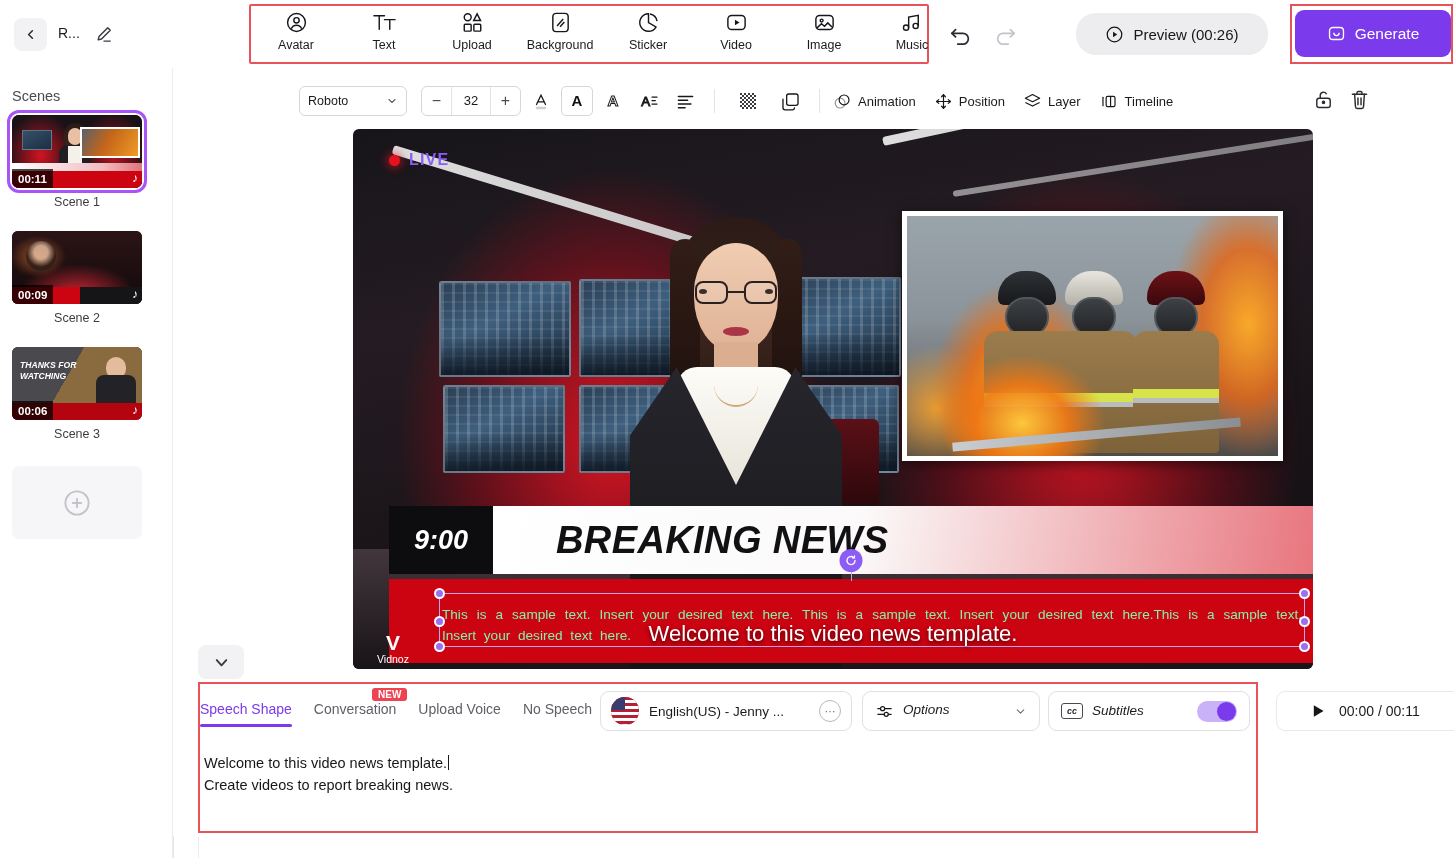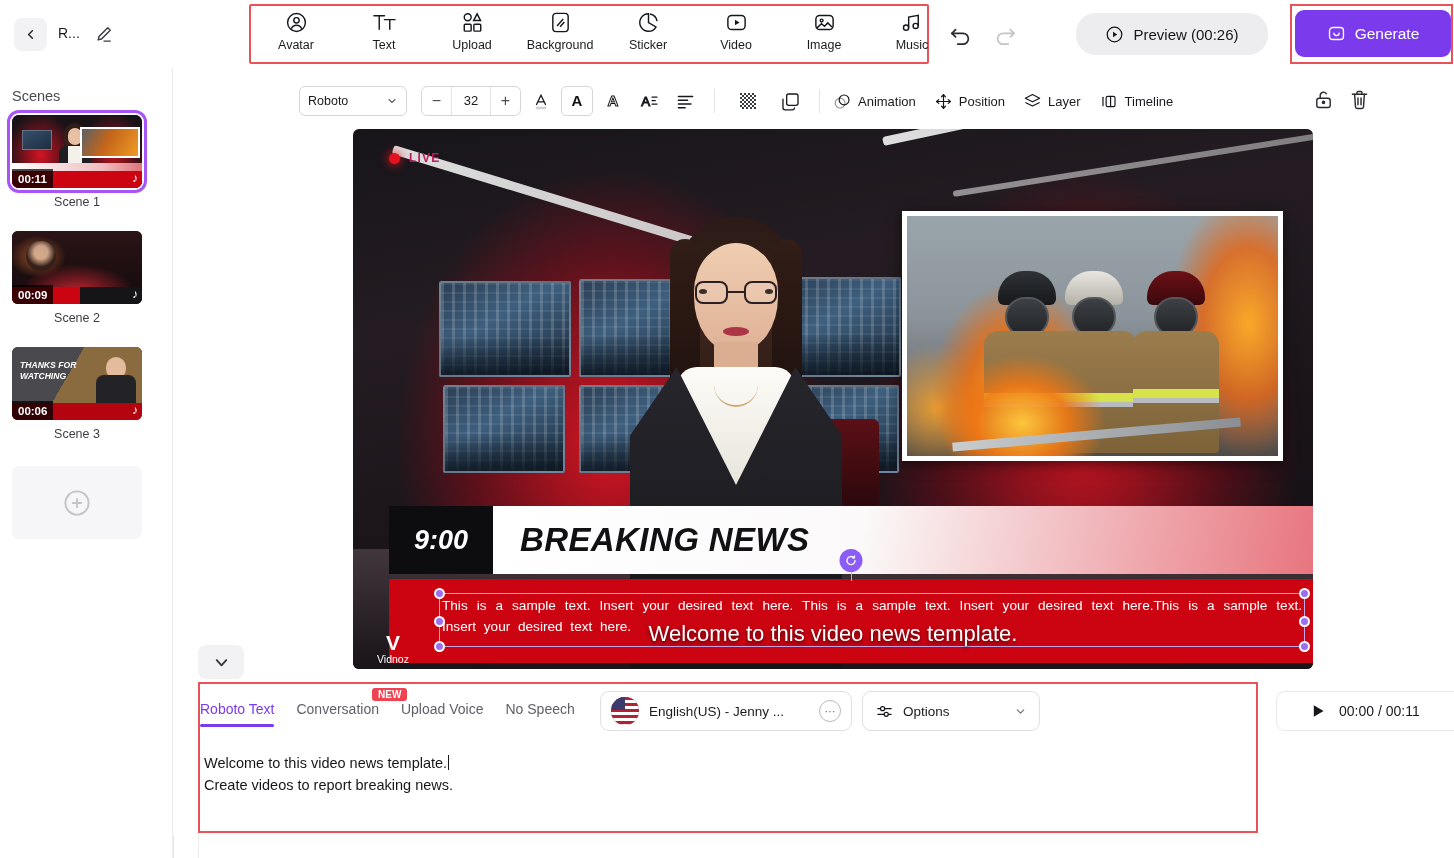--- a/index.html
+++ b/index.html
@@ -141,21 +141,21 @@
     position: absolute; left: 50%; transform: translateX(-50%); top: 158px; width: 118px; height: 130px;
     background: linear-gradient(180deg,#fdfcf8,#e6e2d8); border-radius: 20px 20px 0 0;
   }
   .p-jl, .p-jr { position:absolute; top:152px; width:106px; height:310px; background:linear-gradient(180deg,#26262c,#141418); }
   .p-jl { left:9px; border-radius:46px 0 0 0; clip-path: polygon(0 24%, 44% 2%, 100% 40%, 100% 100%, 0 100%); }
   .p-jr { right:9px; border-radius:0 46px 0 0; clip-path: polygon(0 40%, 56% 2%, 100% 24%, 100% 100%, 0 100%); }
   .p-neckl { position:absolute; top:176px; left:50%; transform:translateX(-50%); width:44px; height:22px; border-bottom:2px solid #cfa978; border-radius:0 0 26px 26px; }
 
   .live-tag { position: absolute; left: 36px; top: 22px; display: flex; align-items: center; gap: 9px; }
   .live-dot { width: 11px; height: 11px; border-radius: 50%; background: #e4121f; box-shadow: 0 0 9px 2px rgba(228,18,31,.65); }
-  .live-txt { color: #be185d; font-weight: bold; font-size: 12px; letter-spacing: 1.2px; }
+  .live-txt { color: #8b5cf6; font-weight: bold; font-size: 16px; letter-spacing: 1.2px; }
 
   .pip {
     position: absolute; left: 549px; top: 82px; width: 381px; height: 250px;
     border: 5px solid #fff; overflow: hidden; box-shadow: 0 3px 12px rgba(0,0,0,.55);
   }
   .pip-fire {
     position: absolute; inset: 0;
     background:
       radial-gradient(ellipse 120px 150px at 30% 72%, rgba(255,180,40,.98) 0%, rgba(236,110,18,.85) 40%, rgba(180,50,10,0) 72%),
       radial-gradient(ellipse 110px 180px at 92% 45%, rgba(255,170,35,.95) 0%, rgba(232,100,16,.8) 42%, rgba(180,50,10,0) 74%),
@@ -164,28 +164,28 @@
   }
   .ff { position: absolute; bottom: 2%; width: 92px; height: 180px; }
   .ff .helm { position: absolute; top: 0; left: 50%; transform: translateX(-50%); width: 58px; height: 34px; border-radius: 26px 26px 6px 6px; }
   .ff .mask { position: absolute; top: 26px; left: 50%; transform: translateX(-50%); width: 44px; height: 40px; border-radius: 20px; background: linear-gradient(180deg,#3d4044,#212326); border: 2px solid #53575c; }
   .ff .body { position: absolute; top: 60px; left: 50%; transform: translateX(-50%); width: 86px; height: 122px; border-radius: 14px 14px 4px 4px; background: linear-gradient(180deg,#9b7c4d,#7d6239); }
   .ff .band { position: absolute; left: 0; width: 100%; height: 9px; background: #d7e34a; box-shadow: 0 5px 0 #b9bcbe; }
 
   .lowerthird { position: absolute; left: 36px; bottom: 95px; width: 924px; height: 68px; display: flex; }
   .lt-time { width: 104px; background: #0d0d0f; color: #fff; font-size: 27px; font-weight: bold; font-style: italic; display: flex; align-items: center; justify-content: center; }
   .lt-main { flex: 1; background: linear-gradient(100deg,#ffffff 0%, #fbf9f9 45%, #f1b9bd 72%, #e8757e 100%); display: flex; align-items: center; padding-left: 27px; }
-  .lt-main span { font-size: 33px; font-weight: bold; font-style: italic; color: #111114; letter-spacing: 0.4px; }
+  .lt-main span { font-size: 38px; font-weight: bold; font-style: italic; color: #111114; letter-spacing: 0.4px; margin-left: 36px; }
 
   .redband { position: absolute; left: 36px; bottom: 6px; width: 924px; height: 84px; background: #cc0311; }
 
   .seltext {
     position: absolute; left: 50px; top: 14px; width: 866px; height: 54px;
-    border: 1px solid #c6a5e8; color: #ffffff; font-size: 13.6px; line-height: 21px; text-align: justify;
-    padding: 1px 2px; word-spacing: 4px;
+    border: 1px solid #c6a5e8; color: #86efac; font-size: 13.6px; line-height: 21px; text-align: justify;
+    padding: 10px 2px; word-spacing: 4px;
   }
   .handle { position: absolute; width: 11px; height: 11px; border-radius: 50%; background: #9b6ff0; border: 2px solid #fff; }
   .rot-handle {
     position: absolute; left: 50%; transform: translateX(-50%); top: -30px; width: 23px; height: 23px; border-radius: 50%;
     background: #8b5cf6; display: flex; align-items: center; justify-content: center; color: #fff; font-size: 13px;
   }
   .rot-line { position: absolute; left: 50%; top: -20px; width: 1px; height: 22px; background: #c6a5e8; }
   .subtitle-ov {
     position: absolute; left: 0; width: 100%; bottom: 22px; text-align: center; color: #fff; font-size: 22px;
     text-shadow: 0 2px 4px rgba(0,0,0,.7);
@@ -215,21 +215,21 @@
     height: 40px; border: 1px solid #e0e0e4; border-radius: 9px; display: flex; align-items: center; background: #fff;
     cursor: pointer;
   }
   .voice-pill { position: absolute; left: 600px; top: 691px; width: 252px; padding: 0 10px; gap: 10px; }
   .flag { width: 28px; height: 28px; border-radius: 50%; overflow: hidden; position: relative; background: #b22234; flex: none; }
   .flag .stripes { position:absolute; inset:0; background: repeating-linear-gradient(180deg,#b22234 0 3px,#fff 3px 6px); }
   .flag .canton { position:absolute; left:0; top:0; width:14px; height:13px; background:#3c3b6e; }
   .voice-name { font-size: 13.5px; color: #1b1b1f; flex: 1; white-space: nowrap; overflow: hidden; }
   .dots-btn { width: 22px; height: 22px; border-radius: 50%; border: 1px solid #b9b9c0; display:flex; align-items:center; justify-content:center; font-size:11px; color:#6b6b74; flex:none; }
   .opt-pill { position: absolute; left: 862px; top: 691px; width: 178px; padding: 0 12px; justify-content: space-between; }
-  .opt-left { display: flex; align-items: center; gap: 9px; font-size: 13.5px; color: #1b1b1f; }
+  .opt-left { display: flex; align-items: flex-start; gap: 9px; font-size: 13.5px; color: #1b1b1f; font-style: italic; }
   .sub-pill { position: absolute; left: 1048px; top: 691px; width: 202px; padding: 0 12px; justify-content: space-between; }
   .cc-box { width: 22px; height: 16px; border: 1.4px solid #4a4a52; border-radius: 3px; font-size: 9px; display:flex; align-items:center; justify-content:center; color:#2b2b31; font-weight:bold;}
   .toggle { width: 40px; height: 21px; border-radius: 11px; background: #c9b2f7; position: relative; }
   .toggle .knob { position: absolute; right: 1px; top: 1px; width: 19px; height: 19px; border-radius: 50%; background: #7c3aed; }
   .play-pill {
     position: absolute; left: 1276px; top: 691px; width: 188px; height: 40px; border: 1px solid #e9e9ec; border-radius: 9px;
     display: flex; align-items: center; gap: 12px; padding-left: 32px; background: #fff;
   }
   .play-time { font-size: 14px; color: #1b1b1f; }
   .script-area { position: absolute; left: 204px; top: 752px; width: 1048px; height: 76px; }
@@ -652,21 +652,21 @@
 
   <div class="collapse-btn">
     <svg width="19" height="19" viewBox="0 0 24 24" fill="none" stroke="#3a3a42" stroke-width="2.4" stroke-linecap="round" stroke-linejoin="round">
         <polyline points="6 9 12 15.6 18 9"></polyline>
       </svg>
   </div>
 
   <div class="bottom-red"></div>
 
   <div class="speechbar">
-    <div class="sp-tab active">Roboto Text</div>
+    <div class="sp-tab active">Speech Shape</div>
     <div class="sp-tab">Conversation</div>
     <div class="sp-tab">Upload Voice</div>
     <div class="sp-tab">No Speech</div>
   </div>
   <div class="new-badge">NEW</div>
 
   <div class="pill voice-pill">
     <span class="flag">
         <span class="stripes"></span>
         <span class="canton"></span>
@@ -682,20 +682,29 @@
           <circle cx="9.6" cy="8.4" r="2.6"></circle>
           <circle cx="14.2" cy="15.6" r="2.6"></circle>
         </svg>
       <span>Options</span>
     </span>
     <svg width="13" height="13" viewBox="0 0 24 24" fill="none" stroke="#6b6b74" stroke-width="2" stroke-linecap="round" stroke-linejoin="round">
         <polyline points="6 9 12 15 18 9"></polyline>
       </svg>
   </div>
 
+  <div class="pill sub-pill">
+    <span class="opt-left">
+      <span class="cc-box">cc</span>
+      <span>Subtitles</span>
+    </span>
+    <span class="toggle">
+        <span class="knob"></span>
+      </span>
+  </div>
 
   <div class="play-pill">
     <svg width="18" height="18" viewBox="0 0 24 24">
         <path d="M6.4 4.2l13 7.8-13 7.8z" fill="#17171b"></path>
       </svg>
     <span class="play-time">00:00 / 00:11</span>
   </div>
 
   <div class="script-area">
     <div class="script-line">

